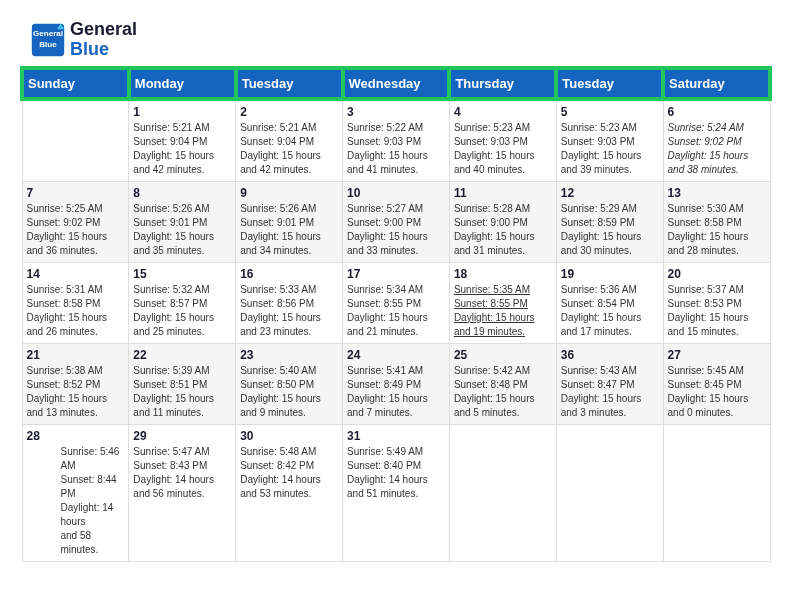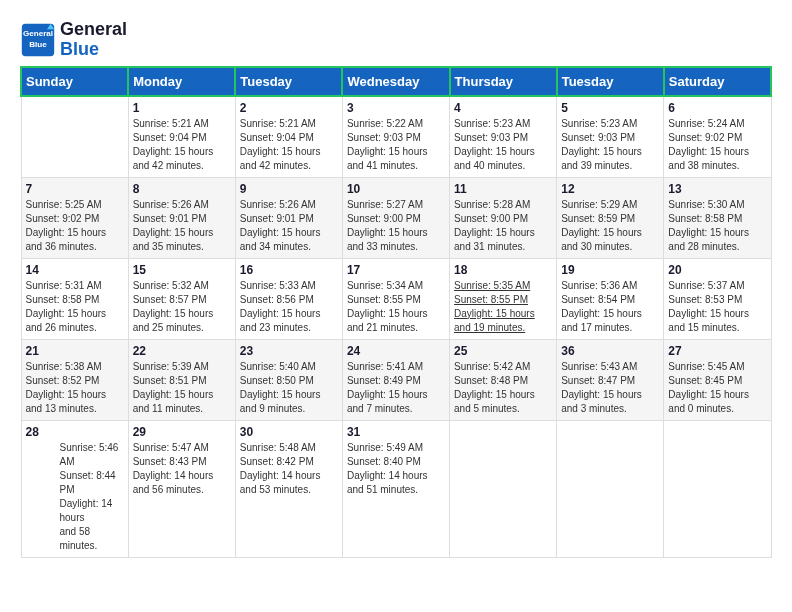--- a/index.html
+++ b/index.html
@@ -11,20 +11,21 @@
       overflow: hidden;
     }
     .container {
       padding: 20px 20px 10px 20px;
     }
     .header-row {
       display: flex;
       justify-content: space-between;
       align-items: flex-start;
       margin-bottom: 4px;
+      margin-left: 10px;
     }
     .logo {
       display: flex;
       align-items: center;
       gap: 4px;
     }
     .logo-text {
       font-size: 18px;
       font-weight: bold;
       color: #1a1a2e;
@@ -55,21 +56,21 @@
     }
     thead tr {
       background-color: #1565c0;
       color: white;
     }
     thead th {
       padding: 6px 4px;
       font-size: 13px;
       font-weight: bold;
       text-align: left;
-      border: 2px solid #22c55e;
+      border: 4px solid #22c55e;
     }
     tbody tr {
       vertical-align: top;
     }
     tbody tr:nth-child(odd) {
       background-color: #fff;
     }
     tbody tr:nth-child(even) {
       background-color: #f5f5f5;
     }
@@ -167,21 +168,21 @@
           </td>
           <td>
             <span class="day-number">5</span>
             <div class="day-info" style="white-space: pre-line;">Sunrise: 5:23 AM
 Sunset: 9:03 PM
 Daylight: 15 hours
 and 39 minutes.</div>
           </td>
           <td>
             <span class="day-number">6</span>
-            <div class="day-info" style="white-space: pre-line;">Sunrise: 5:24 AM
+            <div class="day-info" style="white-space: pre-line; font-style: italic;">Sunrise: 5:24 AM
 Sunset: 9:02 PM
 Daylight: 15 hours
 and 38 minutes.</div>
           </td>
         </tr>
         <tr>
           <td>
             <span class="day-number">7</span>
             <div class="day-info" style="white-space: pre-line;">Sunrise: 5:25 AM
 Sunset: 9:02 PM

